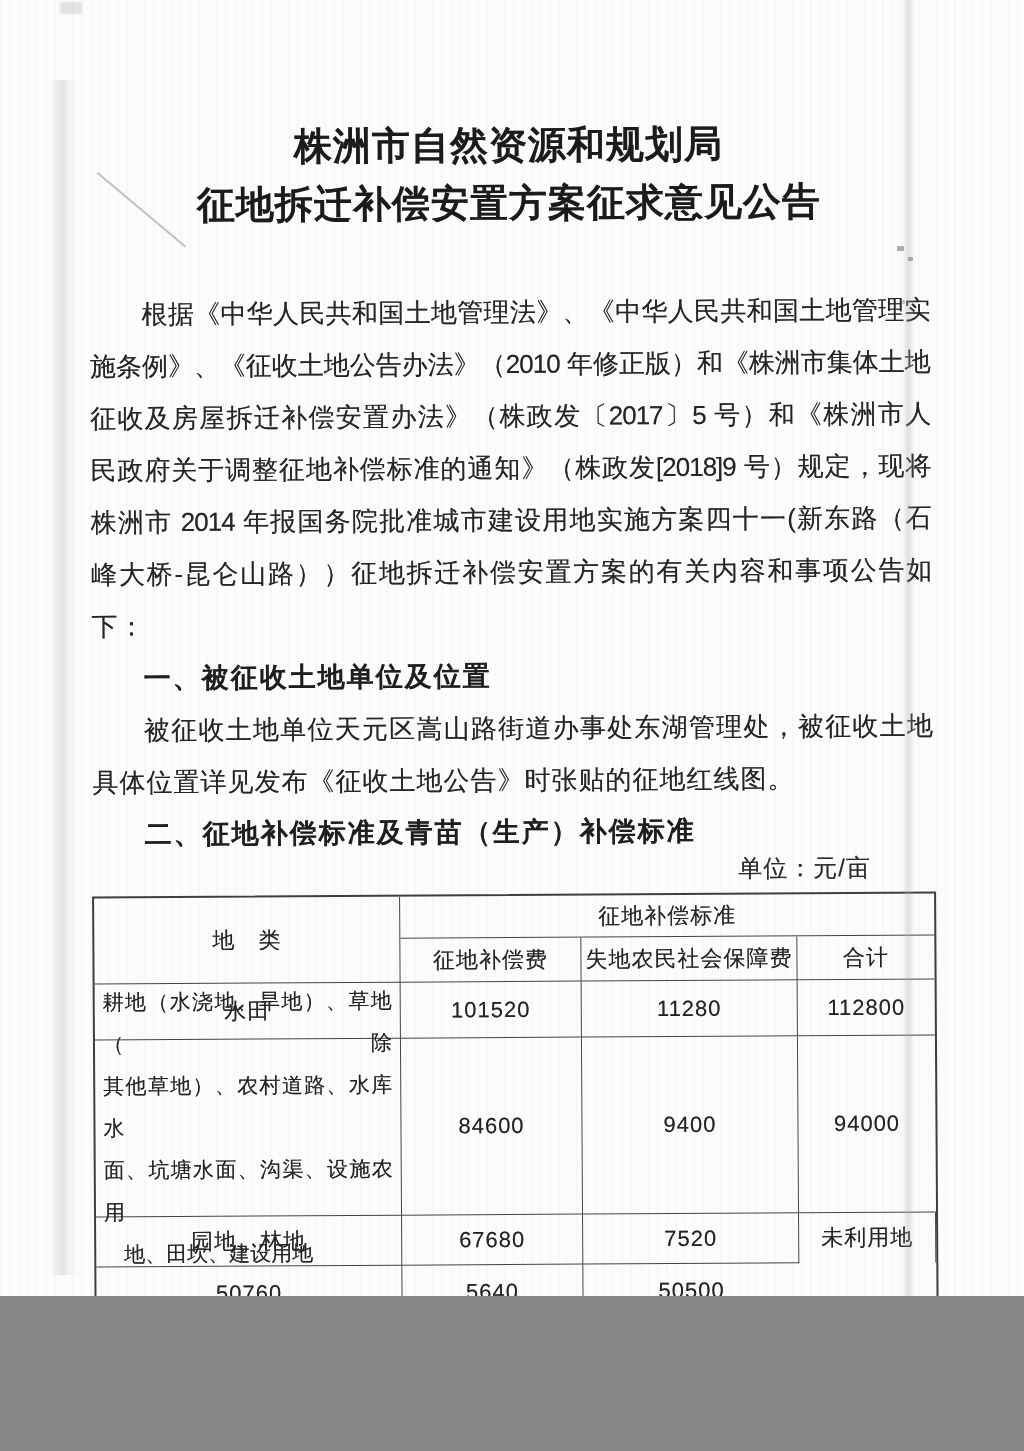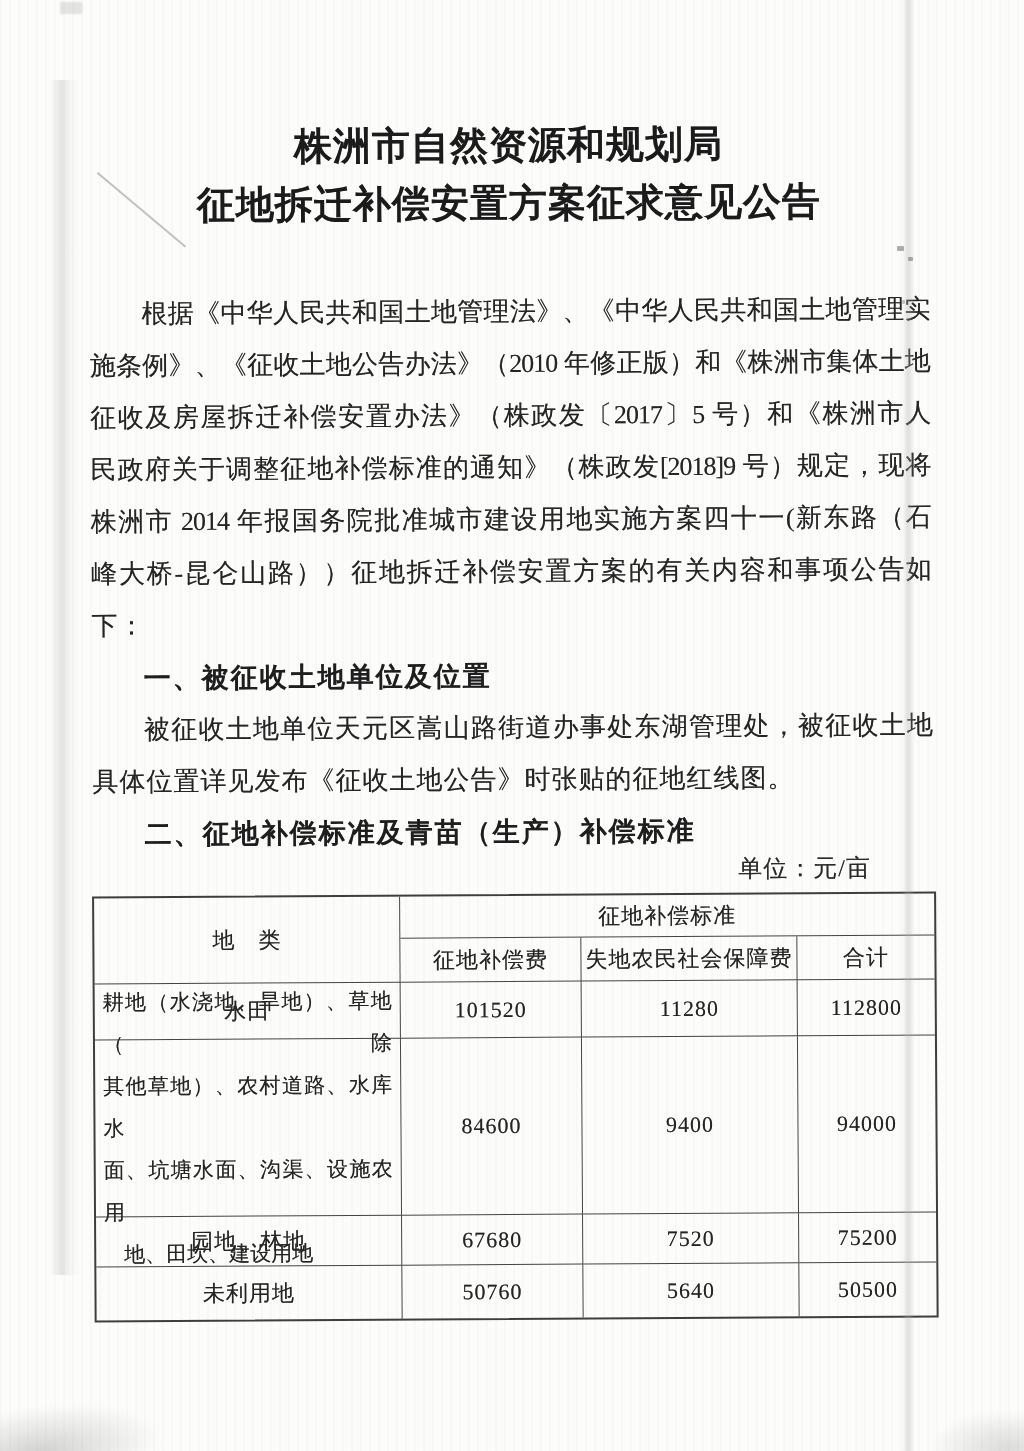--- a/index.html
+++ b/index.html
@@ -1,19 +1,19 @@
 <!DOCTYPE html>
 <html><head>
 <meta charset="utf-8">
 <style>
   html,body{margin:0;padding:0;background:#888;}
   .page{
-    position:relative;width:1024px;height:1451px;margin:0 auto;
+    position:relative;width:1024px;height:1296px;margin:0 auto;
     background:#fcfcfb;overflow:hidden;
-    font-family:Liberation Serif, serif;
+    font-family:Liberation Sans, sans-serif;
     color:#262626;
   }
   .page::before{ 
     content:"";position:absolute;inset:0;pointer-events:none;
     background:repeating-linear-gradient(90deg, rgba(235,235,232,0.25) 0 2px, rgba(255,255,255,0) 2px 9px);
   }
   .sheet{position:absolute;inset:0;transform:rotate(-0.35deg);transform-origin:512px 720px;}
   .sheet *{text-shadow:0 0 0.5px rgba(45,45,45,0.55);}
 
   
@@ -124,21 +124,20 @@
         <div class="tl">面、坑塘水面、沟渠、设施农用</div>
         <div class="tl last">地、田坎、建设用地</div>
       </div>
       <div class="num">84600</div>
       <div class="num">9400</div>
       <div class="num no-r">94000</div>
 
       <div>园地、林地</div>
       <div class="num">67680</div>
       <div class="num">7520</div>
-      <div class="num no-r">75200</div>
 
       <div class="no-b">未利用地</div>
       <div class="num no-b">50760</div>
       <div class="num no-b">5640</div>
       <div class="num no-r no-b">50500</div>
     </div>
 
   </div>
 
   <div class="art art-left-band"></div>

